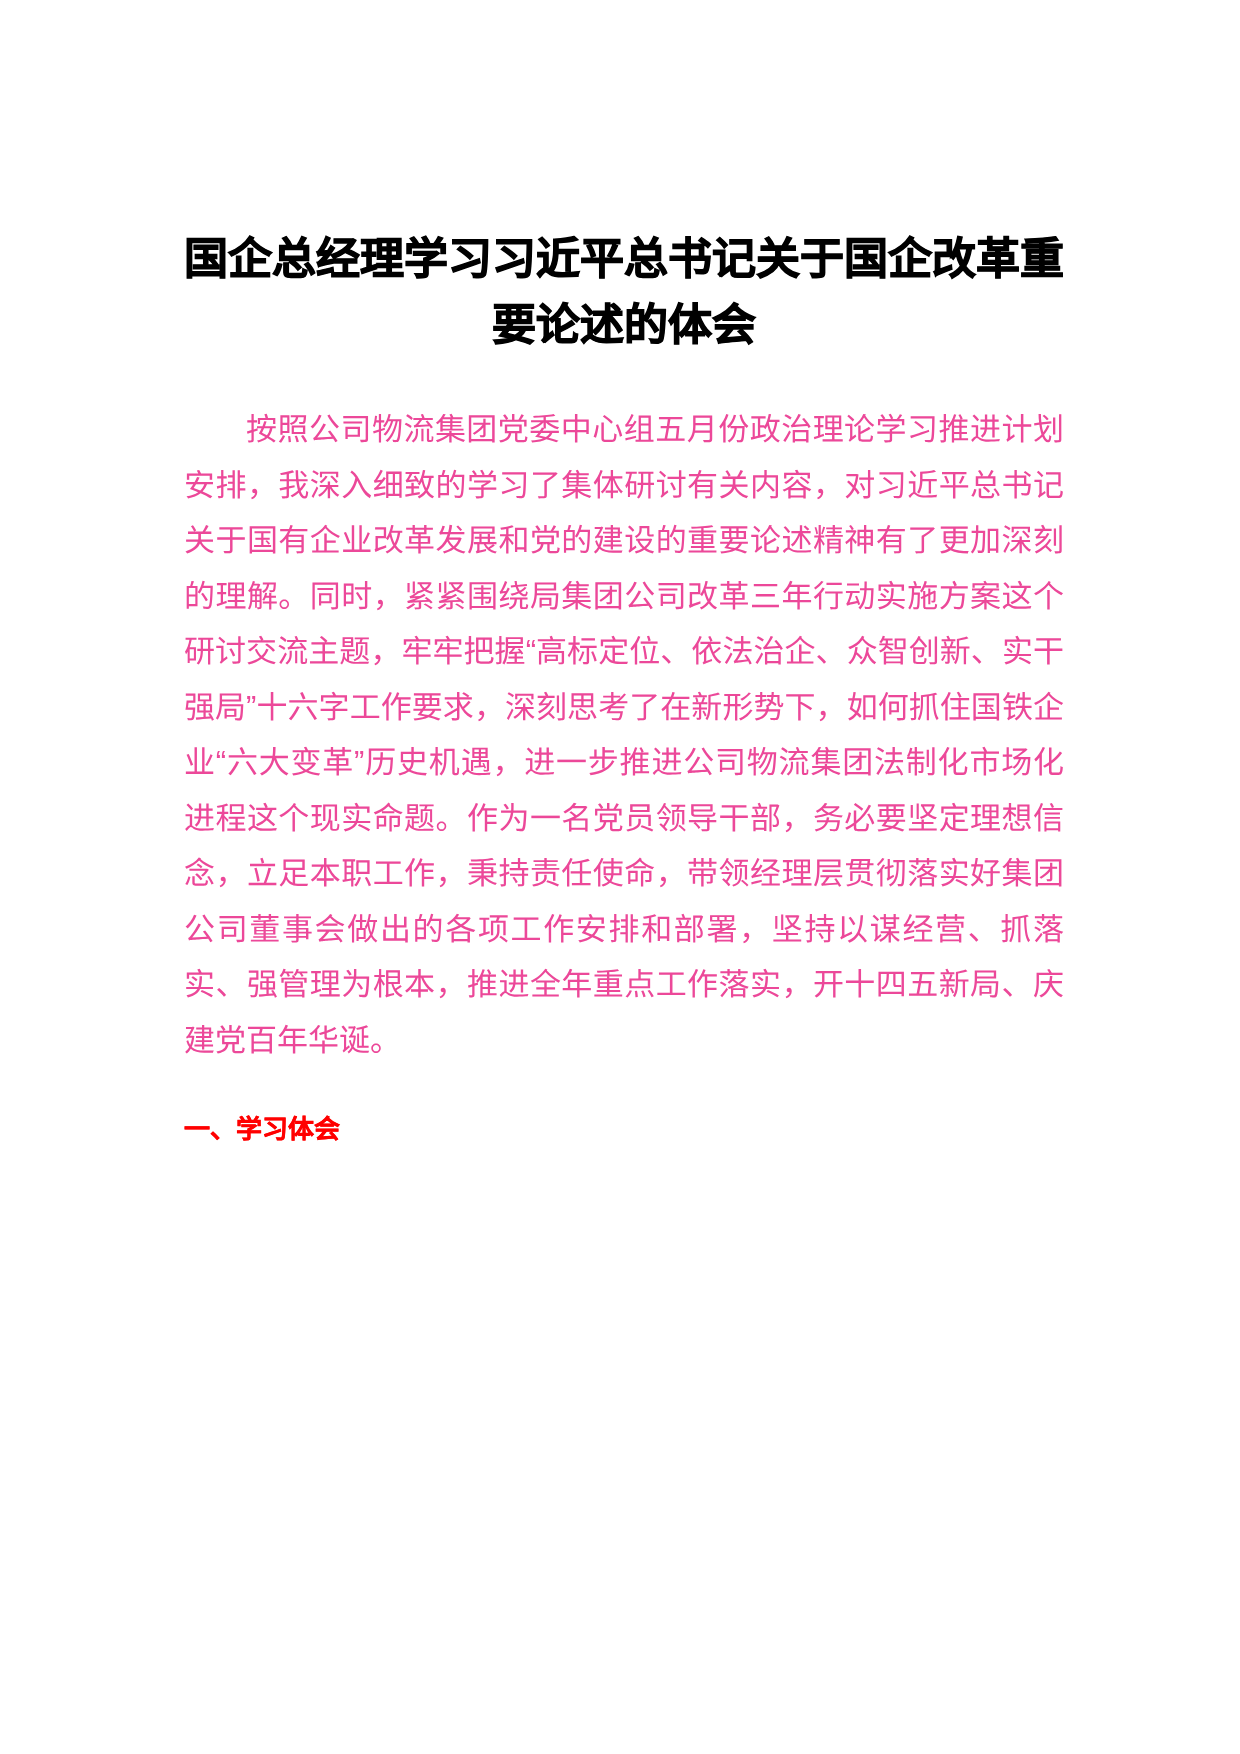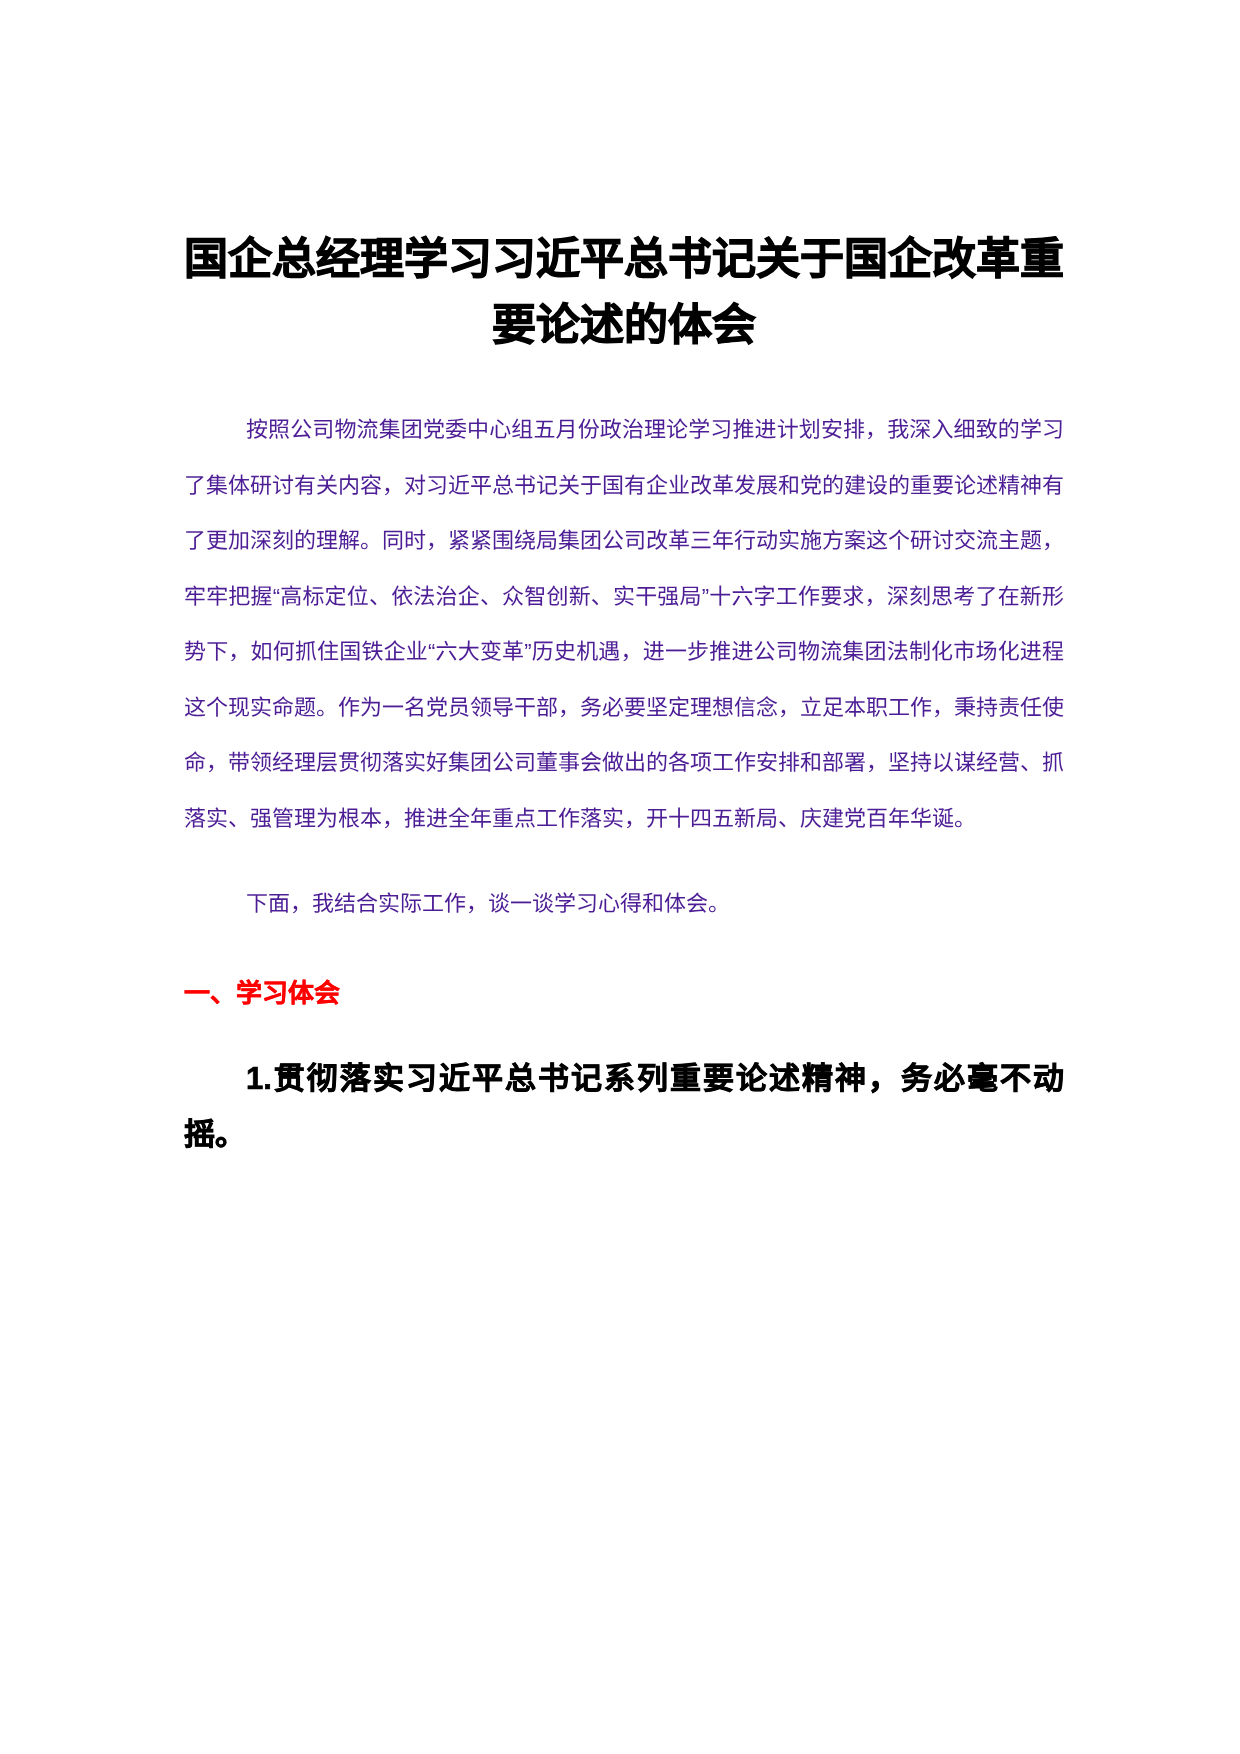--- a/index.html
+++ b/index.html
@@ -37,26 +37,26 @@
     text-align: center;
     letter-spacing: 0px;
     color: #000000;
     padding-top: 212px;
     font-family: "Liberation Sans", "DejaVu Sans", sans-serif;
     -webkit-text-stroke: 1.1px #000;
   }
   
   .para {
     margin: 0;
-    font-size: 22px;
+    font-size: 31px;
     line-height: 55.5px;
     text-align: justify;
     text-justify: inter-ideograph;
     text-indent: 62px;
-    color: #4c1d95;
+    color: #ec4899;
     font-weight: 400;
   }
   .para-lead {
     margin-top: 44px;
   }
   .para-gap {
     margin-top: 30px;
   }
   
   .section-heading-red {
@@ -86,20 +86,18 @@
 </head>
 <body>
 
 <div class="page">
   <div class="content">
 
     <h1 class="doc-title">国企总经理学习习近平总书记关于国企改革重要论述的体会</h1>
 
     <p class="para para-lead">按照公司物流集团党委中心组五月份政治理论学习推进计划安排，我深入细致的学习了集体研讨有关内容，对习近平总书记关于国有企业改革发展和党的建设的重要论述精神有了更加深刻的理解。同时，紧紧围绕局集团公司改革三年行动实施方案这个研讨交流主题，牢牢把握“高标定位、依法治企、众智创新、实干强局”十六字工作要求，深刻思考了在新形势下，如何抓住国铁企业“六大变革”历史机遇，进一步推进公司物流集团法制化市场化进程这个现实命题。作为一名党员领导干部，务必要坚定理想信念，立足本职工作，秉持责任使命，带领经理层贯彻落实好集团公司董事会做出的各项工作安排和部署，坚持以谋经营、抓落实、强管理为根本，推进全年重点工作落实，开十四五新局、庆建党百年华诞。</p>
 
-    <p class="para para-gap">下面，我结合实际工作，谈一谈学习心得和体会。</p>
 
     <h2 class="section-heading-red">一、学习体会</h2>
 
-    <h3 class="sub-heading">1.贯彻落实习近平总书记系列重要论述精神，务必毫不动摇。</h3>
 
   </div>
 </div>
 
 </body></html>

